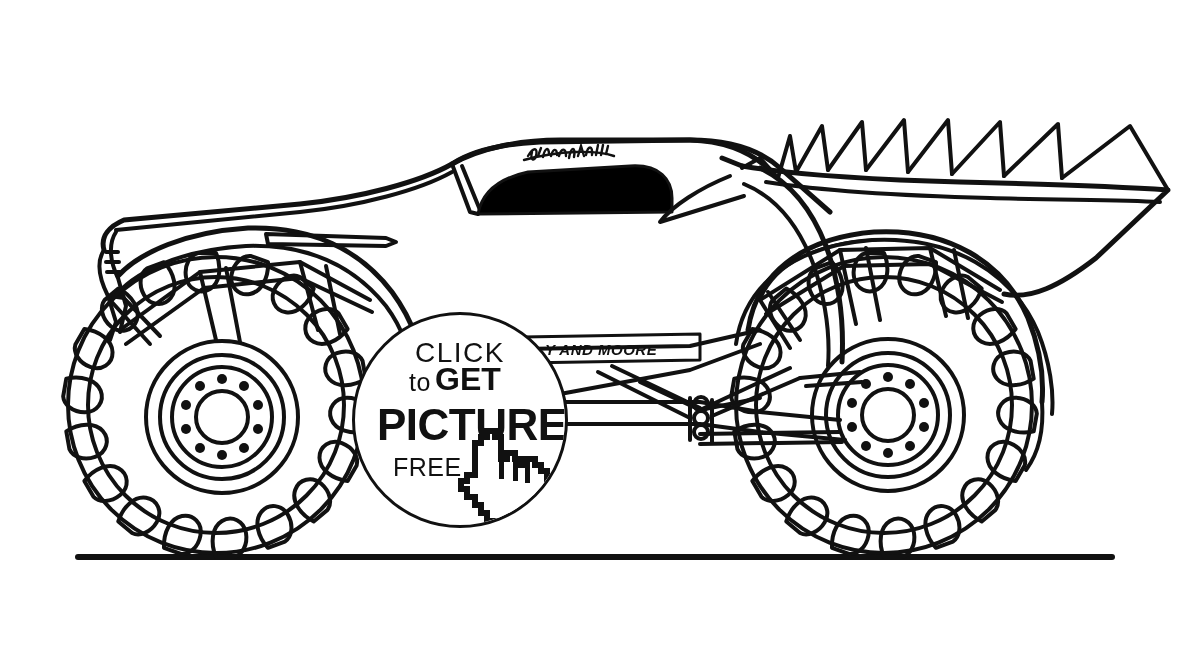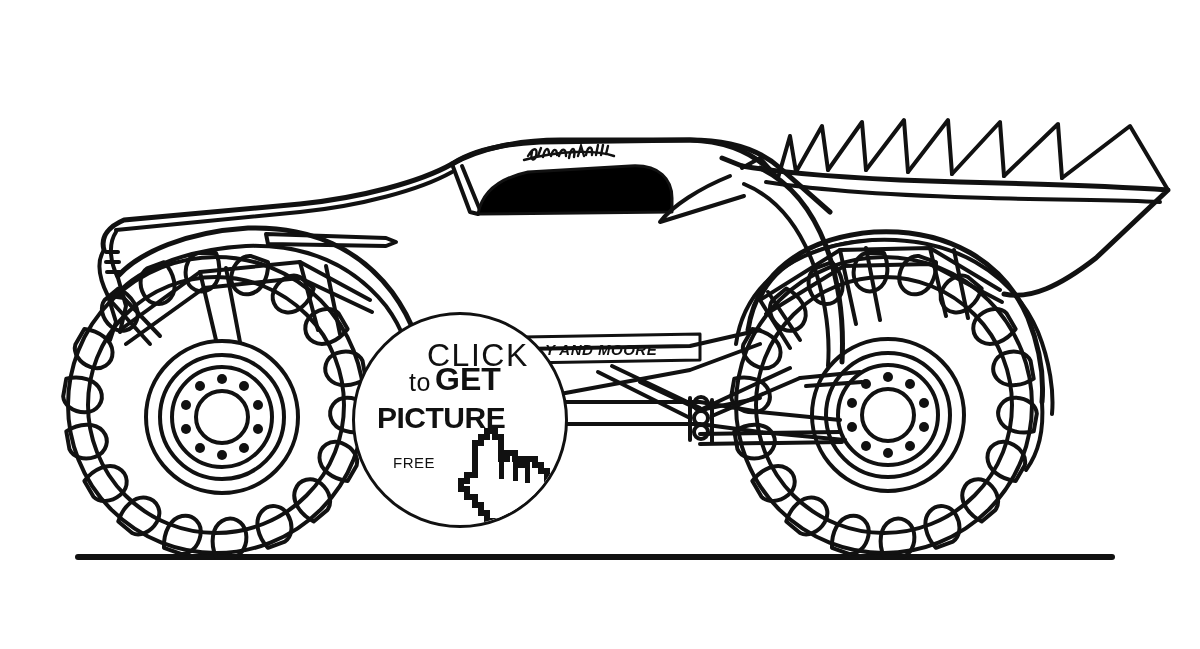--- a/index.html
+++ b/index.html
@@ -40,50 +40,50 @@
   #badge .txt {
     position: absolute;
     color: #111111;
     font-family: "Liberation Sans", sans-serif;
     letter-spacing: 0.5px;
     line-height: 1;
     white-space: nowrap;
     user-select: none;
   }
   #badge .l-click {
-    left: 72px;
+    left: 60px;
     top: 24px;
-    font-size: 32px;
+    font-size: 28px;
     font-weight: 400;
     letter-spacing: 1.5px;
   }
   #badge .l-to {
     left: 54px;
     top: 55px;
     font-size: 25px;
     font-weight: 400;
   }
   #badge .l-get {
     left: 80px;
     top: 48px;
     font-size: 32px;
     font-weight: 700;
     letter-spacing: 0px;
   }
   #badge .l-picture {
     left: 22px;
     top: 88px;
-    font-size: 30px;
+    font-size: 44px;
     font-weight: 700;
     letter-spacing: -0.5px;
   }
   #badge .l-free {
     left: 38px;
     top: 140px;
-    font-size: 15px;
+    font-size: 25px;
     font-weight: 400;
     letter-spacing: 0.5px;
   }
   #cursor-hand {
     position: absolute;
     left: 100px;
     top: 108px;
     width: 108px;
     height: 112px;
     pointer-events: none;

